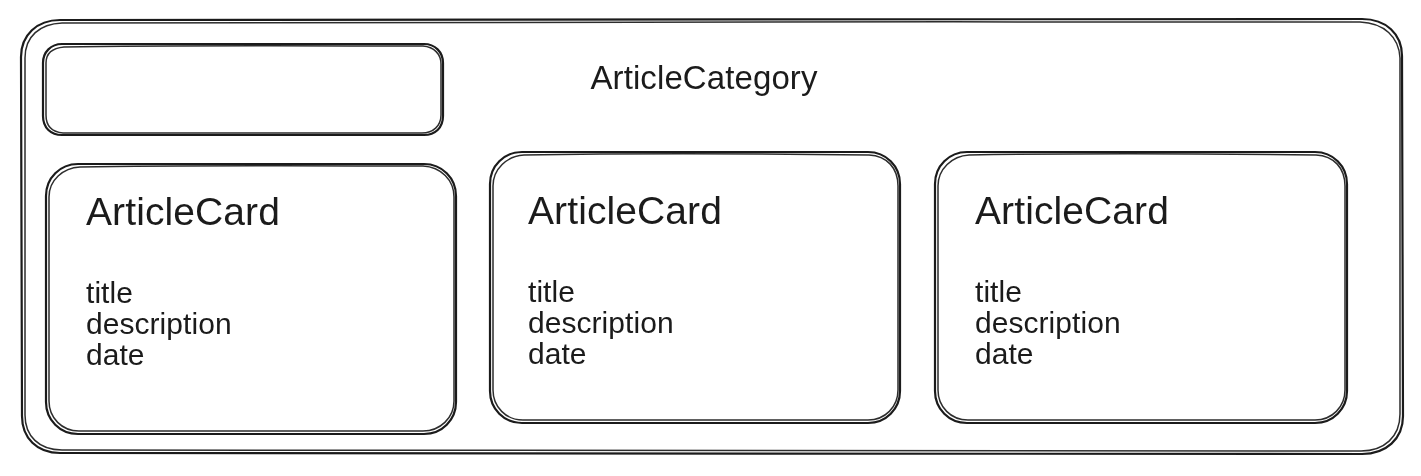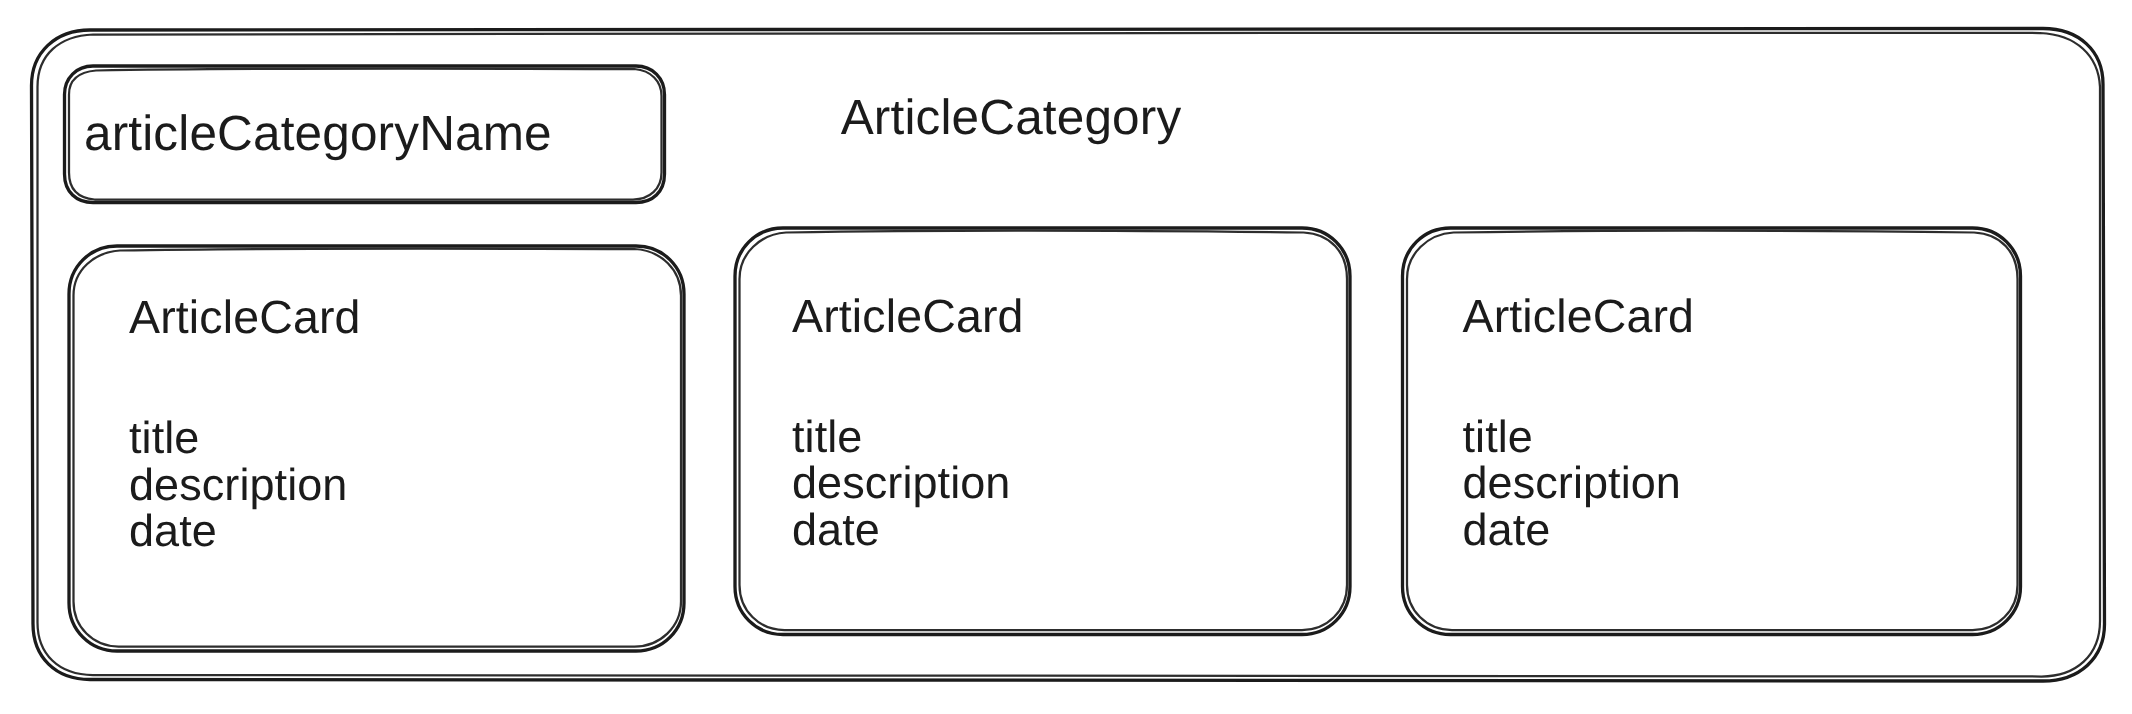--- a/index.html
+++ b/index.html
@@ -41,42 +41,42 @@
     stroke: #1b1b1b;
     stroke-linecap: round;
     stroke-linejoin: round;
   }
   .sk-a { stroke-width: 2.2; }
   .sk-b { stroke-width: 1.5; opacity: 0.92; }
 
   
   .container-title {
     position: absolute;
-    left: 434px;
+    left: 464px;
     top: 58px;
     width: 480px;
     text-align: center;
     font-size: 33px;
     line-height: 40px;
     letter-spacing: 0.1px;
     white-space: nowrap;
   }
   .prop-box-label {
     position: absolute;
     left: 56px;
     top: 68px;
     width: 380px;
     font-size: 33px;
     line-height: 42px;
     letter-spacing: 0.1px;
     white-space: nowrap;
   }
   .card-title {
     position: absolute;
-    font-size: 31px;
+    font-size: 39px;
     line-height: 38px;
     letter-spacing: 0.1px;
     white-space: nowrap;
   }
   .card-fields {
     position: absolute;
     font-size: 30px;
     line-height: 31px;
     letter-spacing: 0.05px;
   }
@@ -212,21 +212,20 @@
         C 951 420 938 407 938 390
         L 938 186
         C 938 169 952 156 969 155 Z"></path>
     </g>
   </svg>
 
   <div id="text-layer">
 
     <div class="container-title">ArticleCategory</div>
 
-    <div class="prop-box-label">articleCategoryName</div>
 
     <div class="c1">
       <div class="card-title">ArticleCard</div>
       <div class="card-fields">
         <span class="card-field">title</span>
         <span class="card-field">description</span>
         <span class="card-field">date</span>
       </div>
     </div>
 

